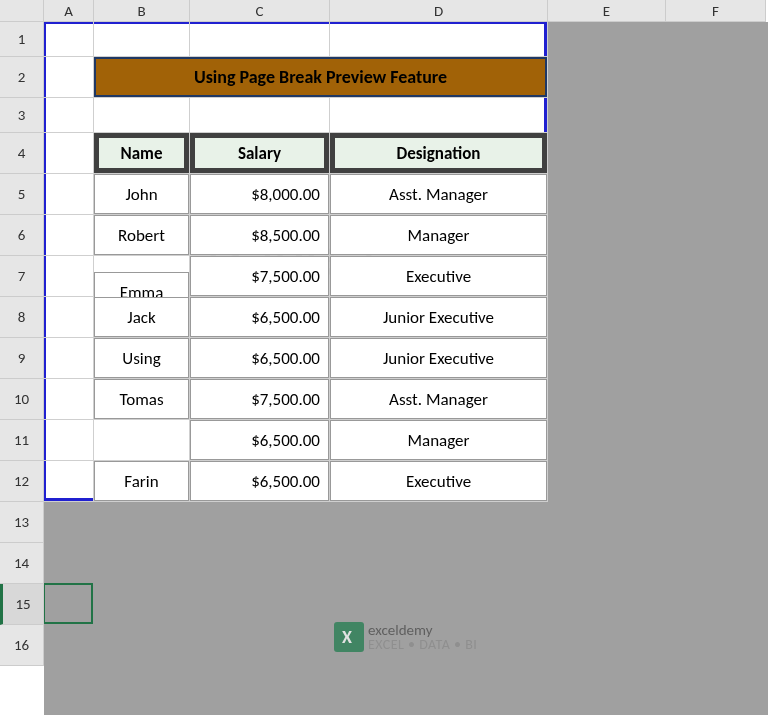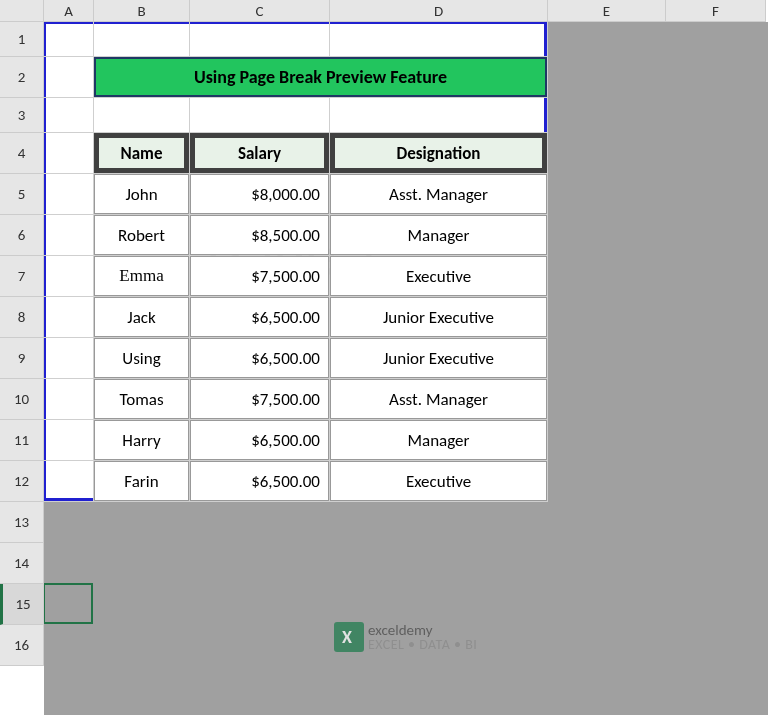--- a/index.html
+++ b/index.html
@@ -83,21 +83,21 @@
       position: absolute;
       font-size: 56px;
       color: #c8c8c8;
       font-family: Arial, sans-serif;
       pointer-events: none;
       z-index: 1;
       white-space: nowrap;
     }
     .title-cell {
       position: absolute;
-      background: #22c55e;
+      background: #a16207;
       border: 2px solid #1f3864;
       display: flex;
       align-items: center;
       justify-content: center;
       font-weight: bold;
       font-size: 18px;
       color: #000;
       z-index: 2;
     }
     .tbl-header {
@@ -260,32 +260,31 @@
       <div class="title-cell" style="left: 50px; top: 35px; width: 453px; height: 40px;">Using Page Break Preview Feature</div>
       <div class="tbl-header" style="left: 50px; top: 111px; width: 95px; height: 40px;">Name</div>
       <div class="tbl-header" style="left: 146px; top: 111px; width: 139px; height: 40px;">Salary</div>
       <div class="tbl-header" style="left: 286px; top: 111px; width: 217px; height: 40px;">Designation</div>
       <div class="tbl-cell c" style="left: 50px; top: 152px; width: 95px; height: 40px;">John</div>
       <div class="tbl-cell r" style="left: 146px; top: 152px; width: 139px; height: 40px;">$8,000.00</div>
       <div class="tbl-cell c" style="left: 286px; top: 152px; width: 217px; height: 40px;">Asst. Manager</div>
       <div class="tbl-cell c" style="left: 50px; top: 193px; width: 95px; height: 40px;">Robert</div>
       <div class="tbl-cell r" style="left: 146px; top: 193px; width: 139px; height: 40px;">$8,500.00</div>
       <div class="tbl-cell c" style="left: 286px; top: 193px; width: 217px; height: 40px;">Manager</div>
-      <div class="tbl-cell c" style="left: 50px; top: 234px; width: 95px; height: 40px; font-family: Liberation Serif, serif;">Emma</div>
+      <div class="tbl-cell c" style="left: 50px; top: 250px; width: 95px; height: 40px;">Emma</div>
       <div class="tbl-cell r" style="left: 146px; top: 234px; width: 139px; height: 40px;">$7,500.00</div>
       <div class="tbl-cell c" style="left: 286px; top: 234px; width: 217px; height: 40px;">Executive</div>
       <div class="tbl-cell c" style="left: 50px; top: 275px; width: 95px; height: 40px; padding-left: 8px;">Jack</div>
       <div class="tbl-cell r" style="left: 146px; top: 275px; width: 139px; height: 40px;">$6,500.00</div>
       <div class="tbl-cell c" style="left: 286px; top: 275px; width: 217px; height: 40px;">Junior Executive</div>
       <div class="tbl-cell c" style="left: 50px; top: 316px; width: 95px; height: 40px;">Using</div>
       <div class="tbl-cell r" style="left: 146px; top: 316px; width: 139px; height: 40px;">$6,500.00</div>
       <div class="tbl-cell c" style="left: 286px; top: 316px; width: 217px; height: 40px;">Junior Executive</div>
       <div class="tbl-cell c" style="left: 50px; top: 357px; width: 95px; height: 40px;">Tomas</div>
       <div class="tbl-cell r" style="left: 146px; top: 357px; width: 139px; height: 40px;">$7,500.00</div>
       <div class="tbl-cell c" style="left: 286px; top: 357px; width: 217px; height: 40px;">Asst. Manager</div>
-      <div class="tbl-cell c" style="left: 50px; top: 398px; width: 95px; height: 40px;">Harry</div>
       <div class="tbl-cell r" style="left: 146px; top: 398px; width: 139px; height: 40px;">$6,500.00</div>
       <div class="tbl-cell c" style="left: 286px; top: 398px; width: 217px; height: 40px;">Manager</div>
       <div class="tbl-cell c" style="left: 50px; top: 439px; width: 95px; height: 40px;">Farin</div>
       <div class="tbl-cell r" style="left: 146px; top: 439px; width: 139px; height: 40px;">$6,500.00</div>
       <div class="tbl-cell c" style="left: 286px; top: 439px; width: 217px; height: 40px;">Executive</div>
     </div>
 </div>
 
 </body></html>

